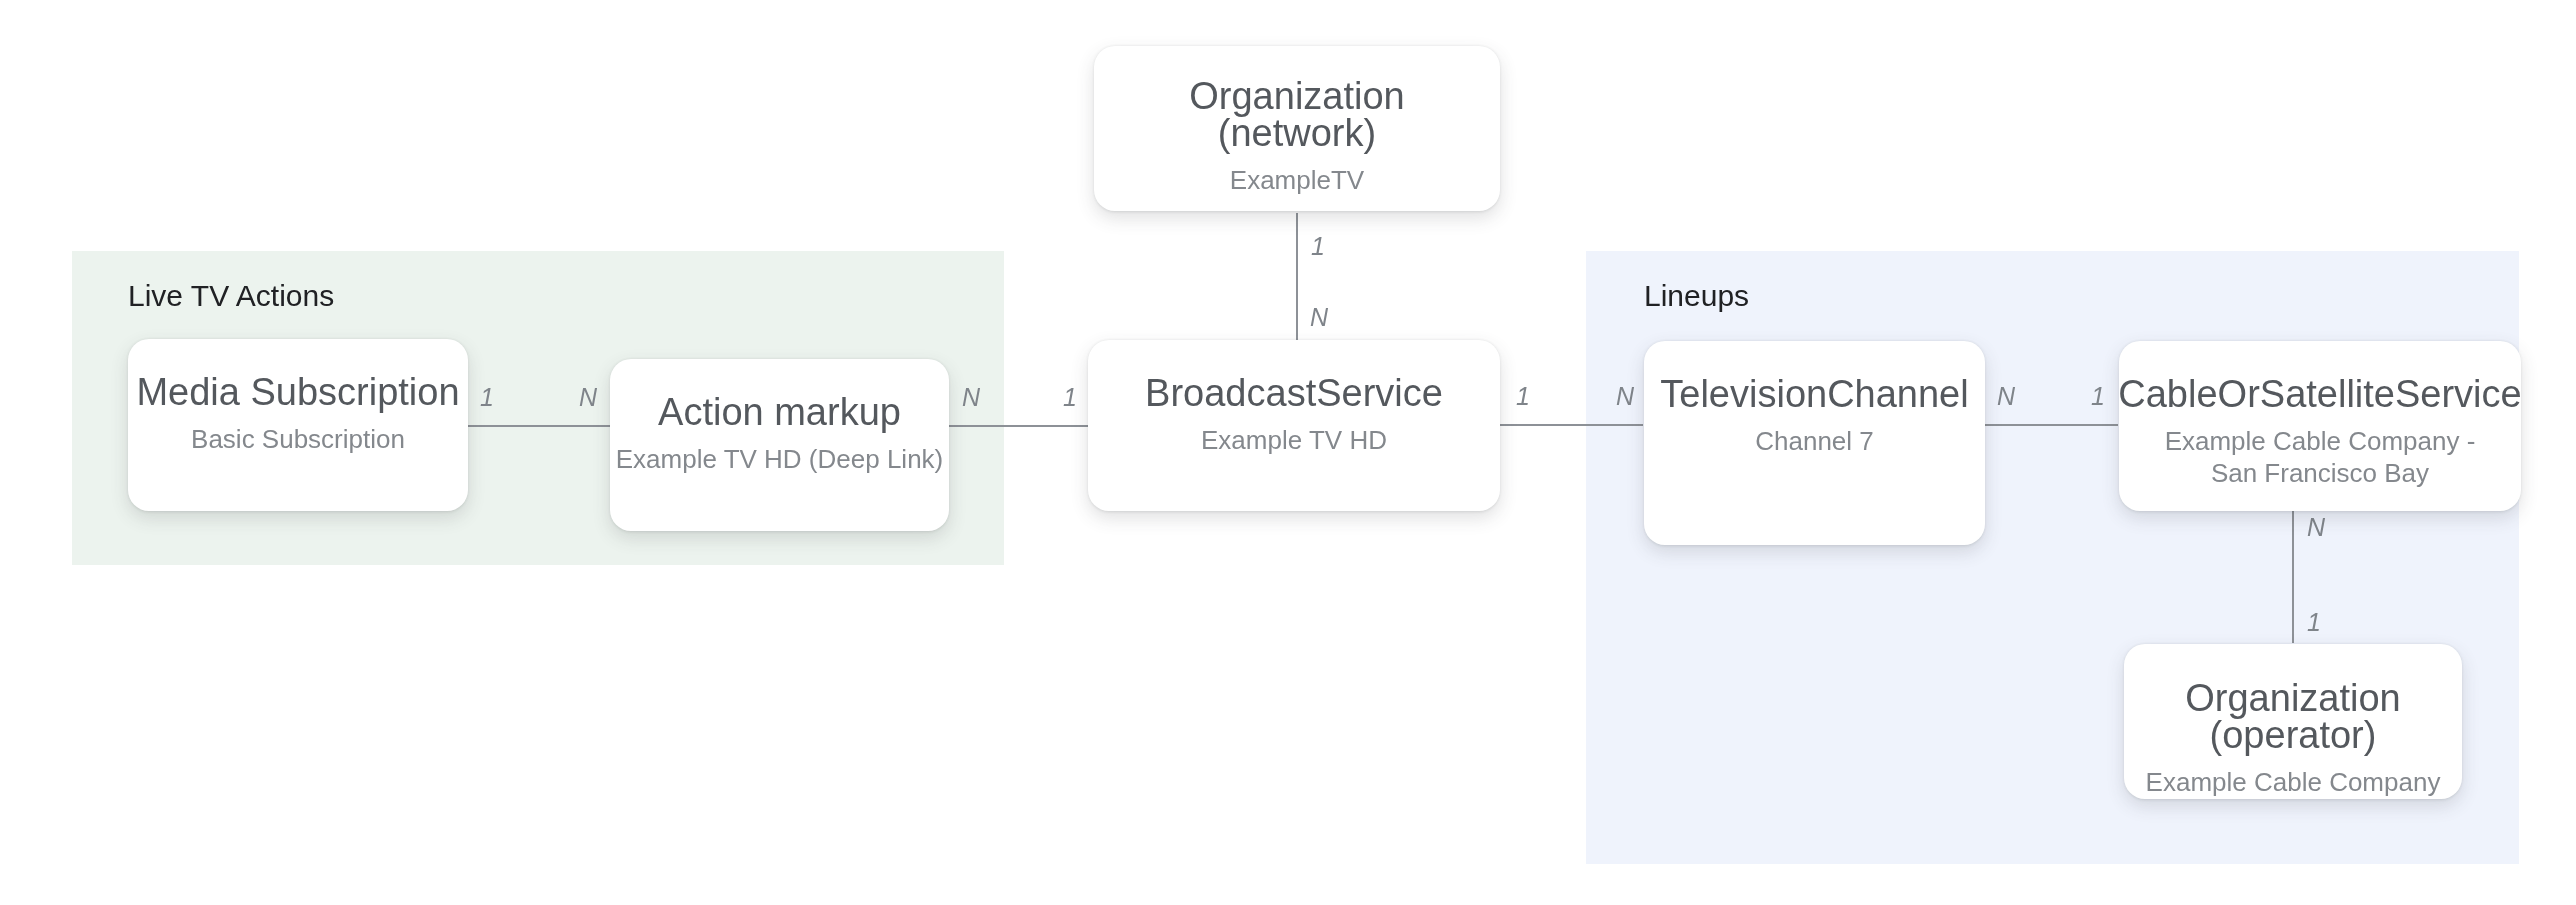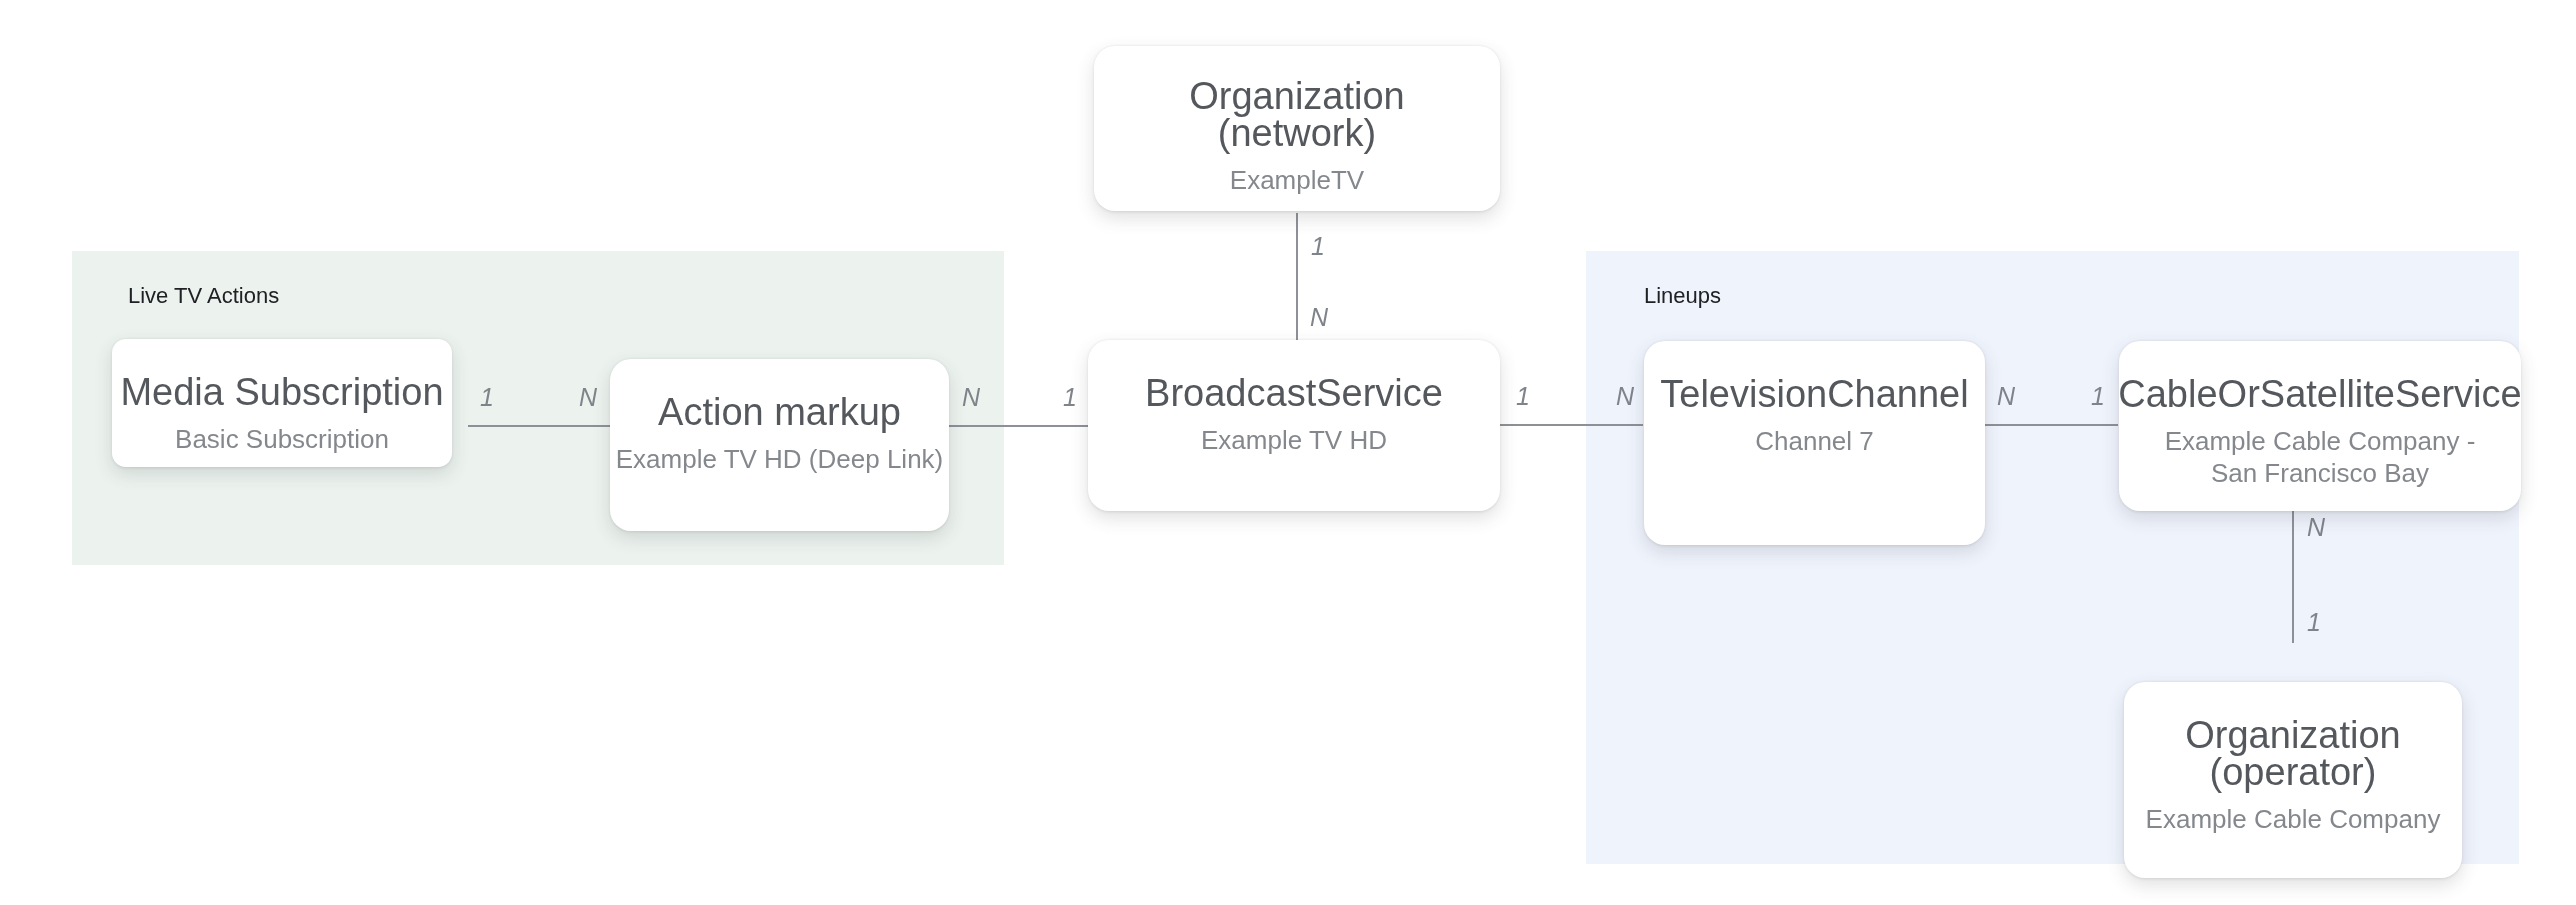--- a/index.html
+++ b/index.html
@@ -19,21 +19,21 @@
   
   .region {
     position: absolute;
     top: 251px;
   }
   #region-live-tv { left: 72px;  width: 932px; height: 314px; background: var(--green-bg, #ecf3ee); }
   #region-lineups { left: 1586px; width: 933px; height: 613px; background: var(--blue-bg, #eff3fc); }
 
   .region-title {
     position: absolute;
-    font-size: 22px;
+    font-size: 30px;
     line-height: 39px;
     color: var(--section-title, #202124);
     white-space: nowrap;
   }
   #title-live-tv { left: 128px;  top: 276px; }
   #title-lineups { left: 1644px; top: 276px; }
 
   
   .card {
     position: absolute;
@@ -55,26 +55,26 @@
   }
   .card-sub {
     margin-top: 12.4px;
     font-size: 26px;
     line-height: 32px;
     color: var(--card-sub, #84888d);
     white-space: pre-line;
   }
 
   #card-org-network      { left: 1094px; top: 46px;  width: 406px; height: 165px; padding-top: 32px; }
-  #card-media-sub        { left: 112px;  top: 339px; width: 340px; height: 128px; border-radius: 14px; }
+  #card-media-sub        { left: 128px;  top: 339px; width: 340px; height: 172px; }
   #card-action-markup    { left: 610px;  top: 339px; width: 339px; height: 172px; margin-top: 20px; }
   #card-broadcast        { left: 1088px; top: 340px; width: 412px; height: 171px; text-align: right; }
   #card-tv-channel       { left: 1644px; top: 341px; width: 341px; height: 204px; }
   #card-cable-satellite  { left: 2119px; top: 341px; width: 402px; height: 170px; text-align: center; }
-  #card-org-operator     { left: 2124px; top: 682px; width: 338px; height: 196px; }
+  #card-org-operator     { left: 2124px; top: 644px; width: 338px; height: 155px; justify-content: center; }
 
   
   .edge {
     position: absolute;
     background: var(--connector, #8d9197);
   }
   .edge.h { height: 1.8px; }
   .edge.v { width: 1.8px; }
 
   #edge-v-network    { left: 1296px; top: 213px; height: 127px; }

